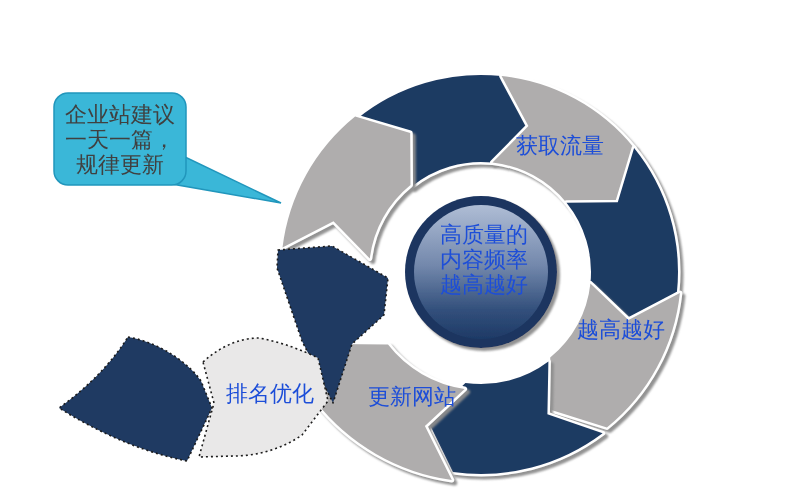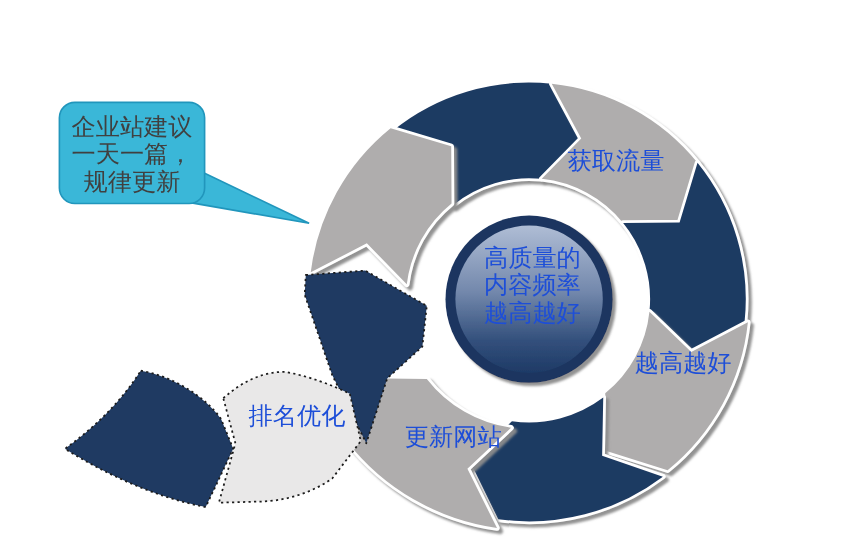--- a/index.html
+++ b/index.html
@@ -61,16 +61,16 @@
   <div class="lbl c" style="left:484px;top:260px;line-height:1.13;">高质量的
 内容频率
 越高越好</div>
 
   <div class="lbl c" style="left:560px;top:146px;">获取流量</div>
 
   <div class="lbl c" style="left:621px;top:330px;">越高越好</div>
 
   <div class="lbl c" style="left:412px;top:397px;">更新网站</div>
 
-  <div class="lbl c" style="left:270px;top:378px;">排名优化</div>
+  <div class="lbl c" style="left:270px;top:394px;">排名优化</div>
 
 
 </div>
 
 </body></html>

